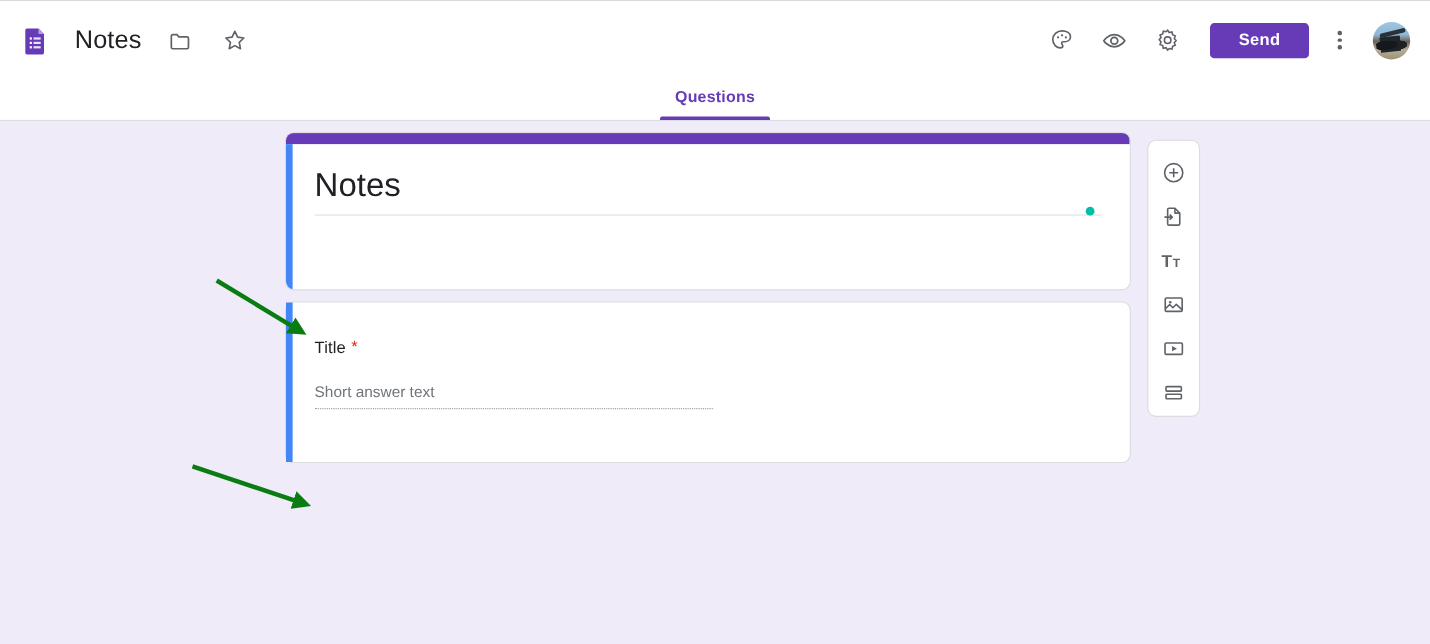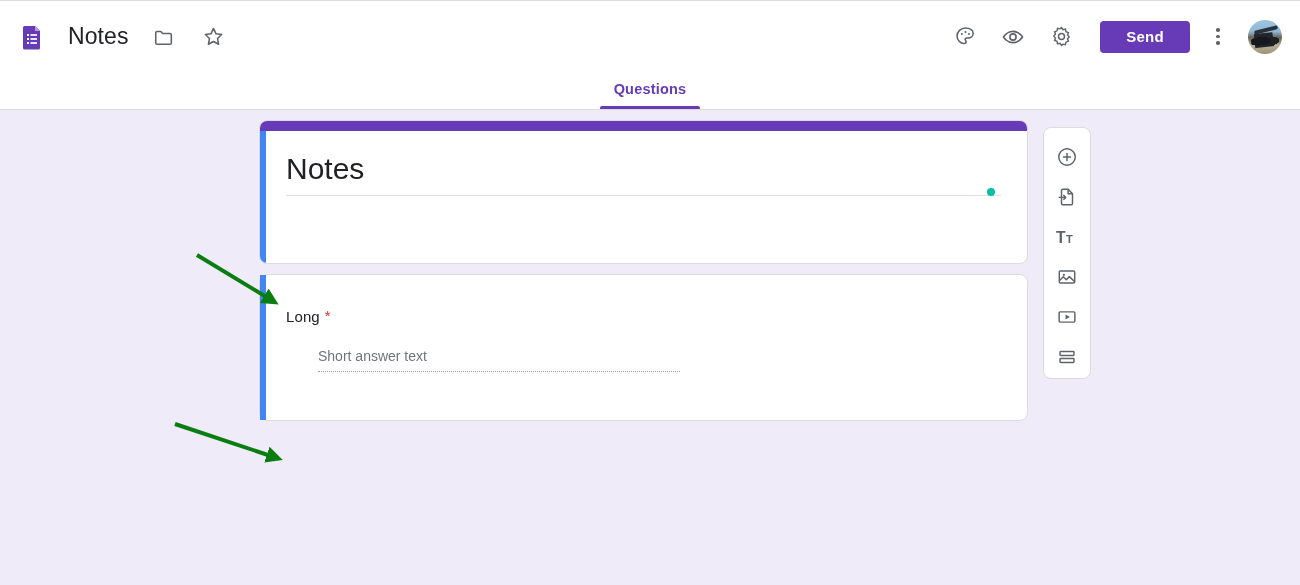--- a/index.html
+++ b/index.html
@@ -206,21 +206,21 @@
     line-height: 15px;
   }
   .answer-ph {
     margin-top: 23px;
     font-size: 14px;
     color: #70757a;
     padding-bottom: 7px;
     border-bottom: 1px dotted #9aa0a6;
     cursor: text;
   }
-  .short-w { width: 362px; margin-left: 32px; }
+  .short-w { width: 362px; }
   .long-w  { width: 612px; }
 
   
   .side-toolbar {
     position: absolute;
     left: 1043px; top: 16px;
     width: 48px; height: 252px;
     background: #ffffff;
     border: 1px solid #dadce0;
     border-radius: 8px;
@@ -323,21 +323,21 @@
     <div class="header-inner">
       <div class="form-title">Notes</div>
     </div>
     <div class="teal-dot"></div>
   </div>
 
   <div class="card q-card" id="q-title-card">
     <div class="accent-bar"></div>
     <div class="q-inner">
       <div class="q-label">
-        <span>Long</span><span class="req-star">*</span>
+        <span>Title</span><span class="req-star">*</span>
       </div>
       <div class="answer-ph short-w">Short answer text</div>
     </div>
   </div>
 
 
   <div class="side-toolbar">
 
     <div class="side-btn">
       <svg width="22" height="22" viewBox="0 0 24 24" fill="none" stroke="#5f6368" stroke-width="1.6">

